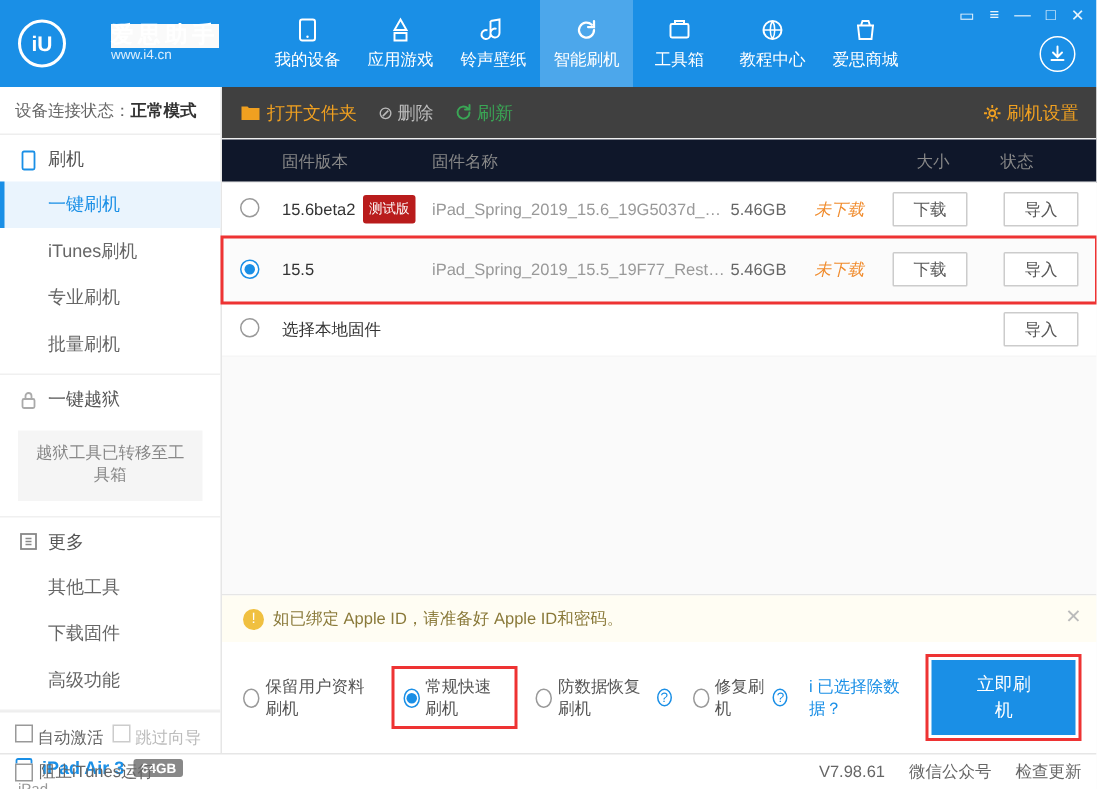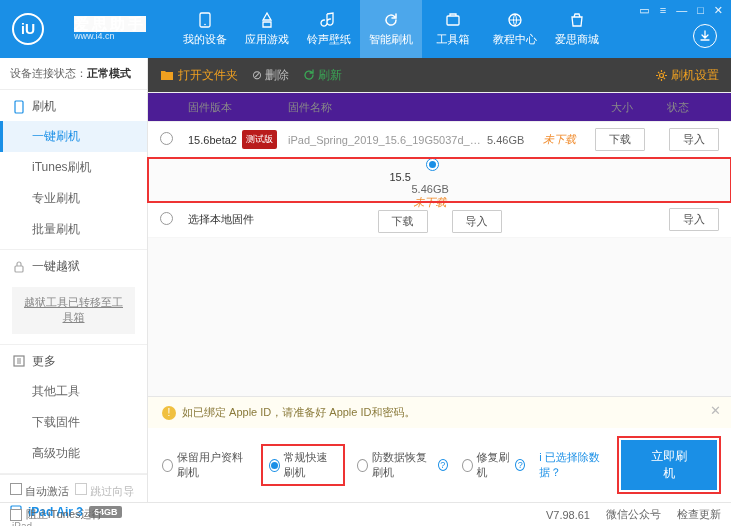--- a/index.html
+++ b/index.html
@@ -22,46 +22,46 @@
 .body-row { display: flex; height: 444px; }
 .sidebar { width: 148px; border-right: 1px solid #e6e6e6; display: flex; flex-direction: column; }
 .conn { padding: 8px 10px; font-size: 11px; color: #666; border-bottom: 1px solid #eee; }
 .conn b { color: #333; }
 
 .side-group { border-bottom: 1px solid #f0f0f0; padding-bottom: 4px; }
 .side-head { display: flex; align-items: center; gap: 6px; padding: 8px 12px 6px; font-size: 12px; color: #555; cursor: pointer; }
 .side-head .ico { width: 14px; height: 14px; display: flex; align-items: center; justify-content: center; }
 .side-sub { padding: 7px 16px 7px 32px; font-size: 12px; color: #666; cursor: pointer; }
 .side-sub.active { background: #eaf4fd; color: #1a8fe6; border-left: 3px solid #1a8fe6; padding-left: 29px; }
-.side-note { margin: 6px 12px; padding: 8px; background: #f5f5f5; font-size: 11px; color: #888; text-align: center; line-height: 1.4; text-decoration: underline; }
+.side-note { margin: 6px 12px; padding: 8px; background: #f5f5f5; font-size: 11px; color: #888; text-align: center; line-height: 1.4; }
 
 .side-bottom { border-top: 1px solid #eee; padding: 8px 10px; font-size: 11px; color: #666; }
 .sb-row1 { display: flex; align-items: center; gap: 6px; margin-bottom: 6px; }
 .device { color: #1a8fe6; font-weight: bold; font-size: 12px; display: flex; align-items: center; gap: 6px; }
 .chip { background: #888; color: #fff; font-size: 9px; padding: 1px 5px; border-radius: 2px; }
 .device-sub { color: #999; font-size: 10px; margin-top: 2px; padding-left: 2px; }
 
 .main { flex: 1; display: flex; flex-direction: column; background: #fafafa; min-width: 0; }
 .toolbar { height: 34px; display: flex; align-items: center; padding: 0 12px; gap: 14px; font-size: 12px; color: #666; background: #404040; }
 .toolbar .folder { color: #f0a020; display: flex; align-items: center; gap: 4px; cursor: pointer; }
 .toolbar .del { color: #bbb; display: flex; align-items: center; gap: 3px; }
 .toolbar .refresh { color: #3aa655; display: flex; align-items: center; gap: 3px; cursor: pointer; }
 .toolbar .settings { margin-left: auto; color: #f0a020; display: flex; align-items: center; gap: 3px; cursor: pointer; }
 
-.thead { display: flex; padding: 0 12px; height: 30px; align-items: center; background: #4c1d95; border-top: 1px solid #eee; border-bottom: 1px solid #eee; font-size: 11px; color: #888; }
+.thead { display: flex; padding: 0 12px; height: 30px; align-items: center; background: #0f172a; border-top: 1px solid #eee; border-bottom: 1px solid #eee; font-size: 11px; color: #888; }
 .col-radio { width: 28px; }
 .col-ver { width: 100px; }
 .col-name { flex: 1; min-width: 0; }
 .col-size { width: 56px; text-align: left; }
 .col-status { width: 52px; text-align: left; }
 .col-ops { width: 124px; text-align: center; }
 
 .tbody { background: #fff; }
 .trow { display: flex; align-items: center; padding: 0 12px; height: 36px; font-size: 11px; color: #666; border-bottom: 1px solid #f6f6f6; }
-.trow.highlight { outline: 2px solid #e33; outline-offset: -1px; background: #fbfbfb; height: 44px; flex-direction: column; }
+.trow.highlight { outline: 2px solid #e33; outline-offset: -1px; background: #fbfbfb; height: 44px; }
 .trow .ver { display: flex; align-items: center; gap: 5px; color: #333; }
 .tag { background: #b91c1c; color: #fff; font-size: 9px; padding: 3px 4px; border-radius: 2px; text-align: center; }
 .trow .name { color: #999; white-space: nowrap; overflow: hidden; text-overflow: ellipsis; }
 .trow .status { color: #f08c2e; font-style: italic; }
 .btn-sm { border: 1px solid #ccc; background: #fff; padding: 3px 13px; font-size: 11px; color: #555; cursor: pointer; border-radius: 1px; }
 .ops-cell { display: flex; gap: 24px; justify-content: flex-end; }
 .radio { width: 13px; height: 13px; border: 1px solid #999; border-radius: 50%; display: inline-flex; align-items: center; justify-content: center; cursor: pointer; background:#fff; }
 .radio.checked::after { content: ""; width: 7px; height: 7px; background: #1a8fe6; border-radius: 50%; }
 .radio.checked { border-color: #1a8fe6; }
 

